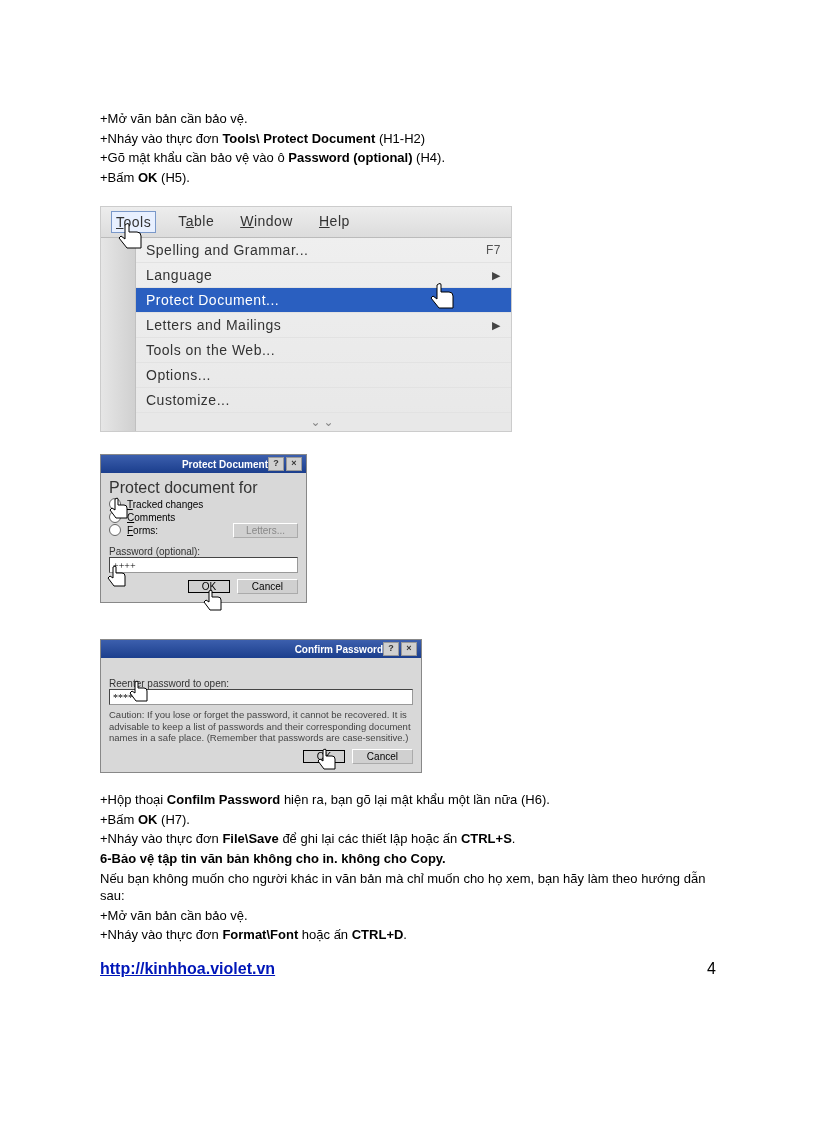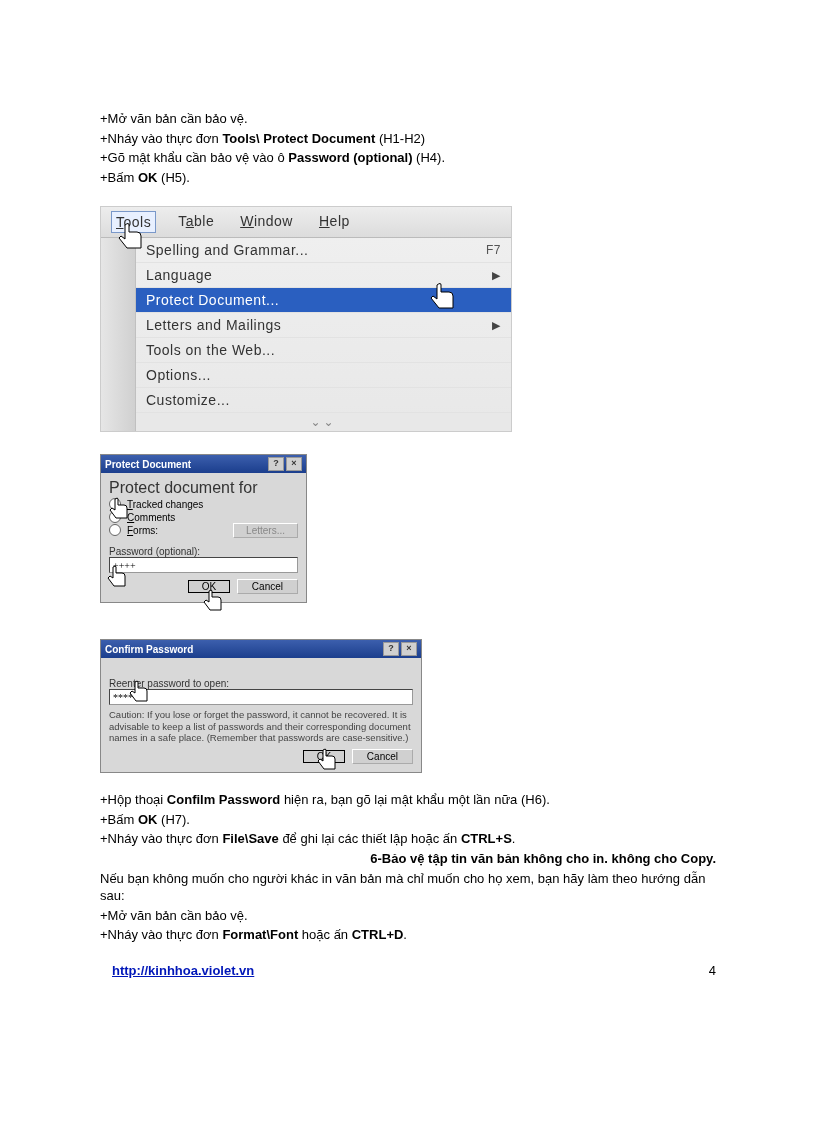--- a/index.html
+++ b/index.html
@@ -98,21 +98,21 @@
     position: relative;
   }
   .dialog.wider { width: 320px; }
   .titlebar {
     background: linear-gradient(#3c5fad,#1b3e8d);
     color: #fff;
     font-weight: bold;
     font-size: 10px;
     padding: 2px 4px;
     display: flex;
-    justify-content: space-between;
+    justify-content: flex-end;
     align-items: center;
   }
   .titlebar .wincontrols {
     display: flex;
     gap: 2px;
   }
   .titlebar .wincontrols .winbtn {
     width: 14px; height: 12px;
     background: #d0d0d0;
     border: 1px solid #999;
@@ -165,30 +165,29 @@
     display:inline-block;
   }
   .dlg-btn.default { border:1px solid #000; padding:0 13px; }
   .caution {
     font-size: 9.5px;
     color:#444;
     margin-top:4px;
     line-height:1.2;
   }
   .after-dialogs p { margin: 2px 0; line-height:1.35; }
-  .section-heading { font-weight:bold; margin-top:14px;text-align:right; }
+  .section-heading { font-weight:bold; margin-top:14px; }
   .footer {
     position:absolute;
     bottom:28px;
     left:100px;
     right:100px;
     display:flex;
     justify-content:space-between;
-    font-size:13px;
-    margin-left:12px;
+    font-size:16px;
   }
   .footer a {
     color:#0016b8;
     font-weight:bold;
     text-decoration:underline;
   }
 </style>
 </head>
 <body>
 

